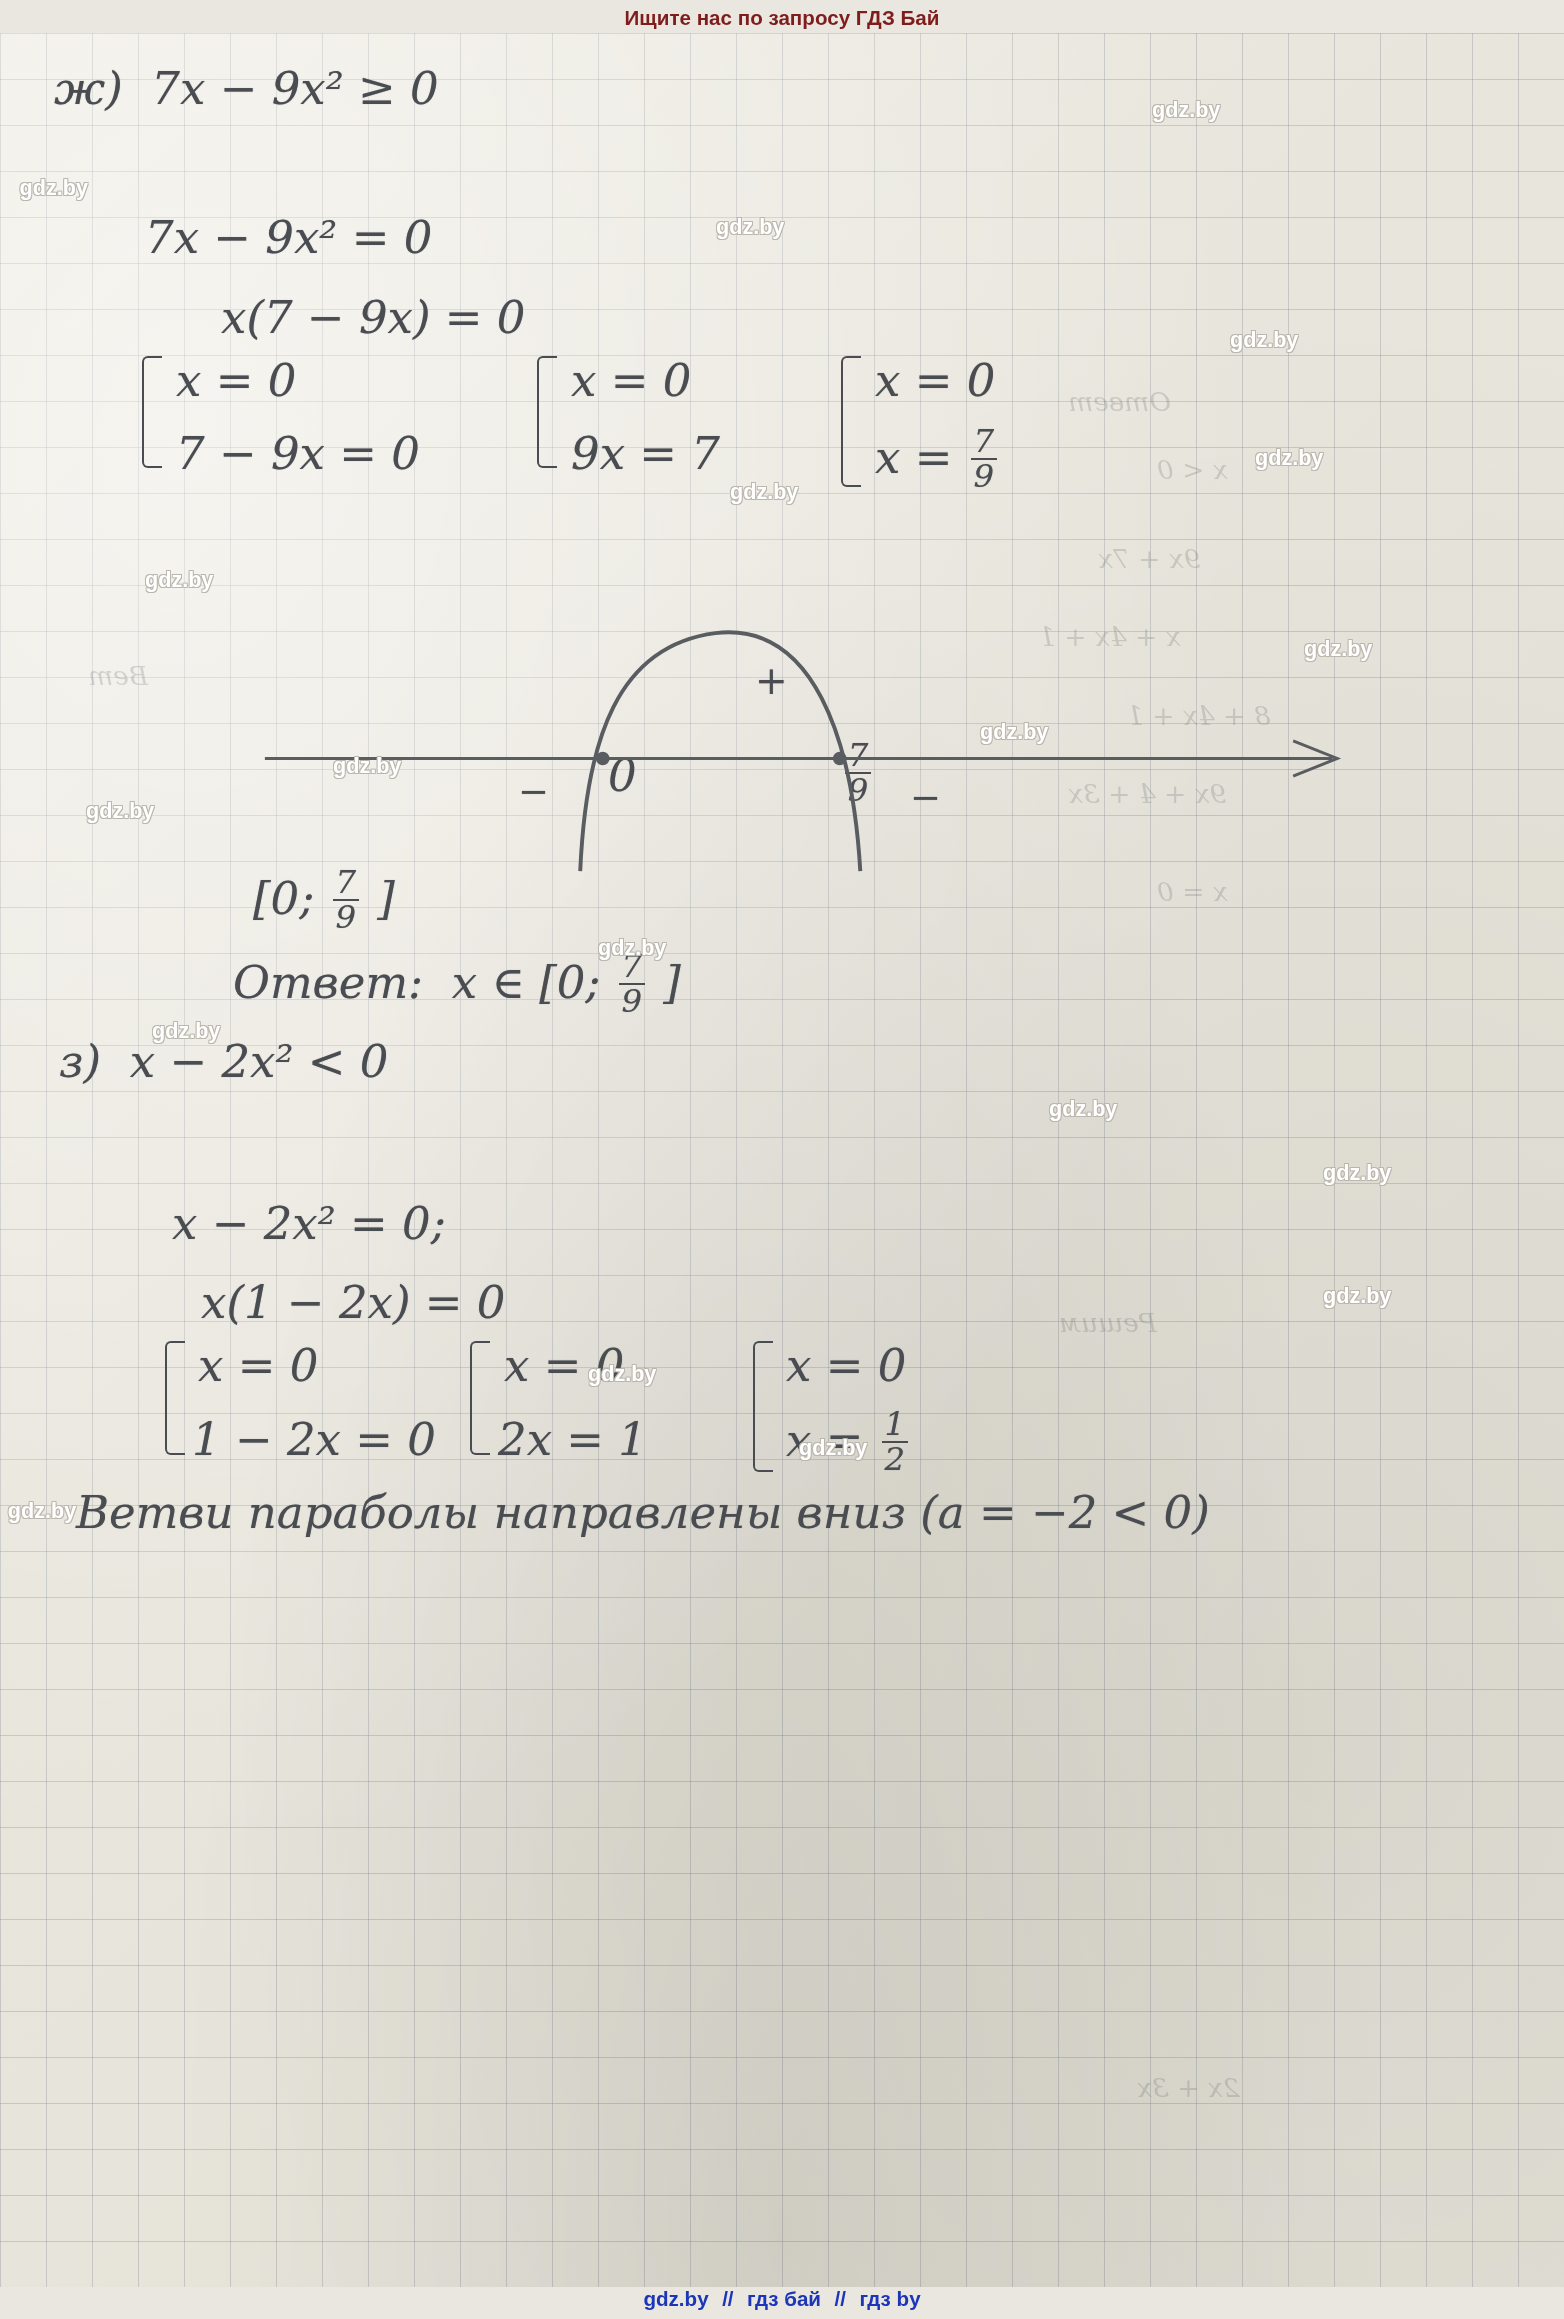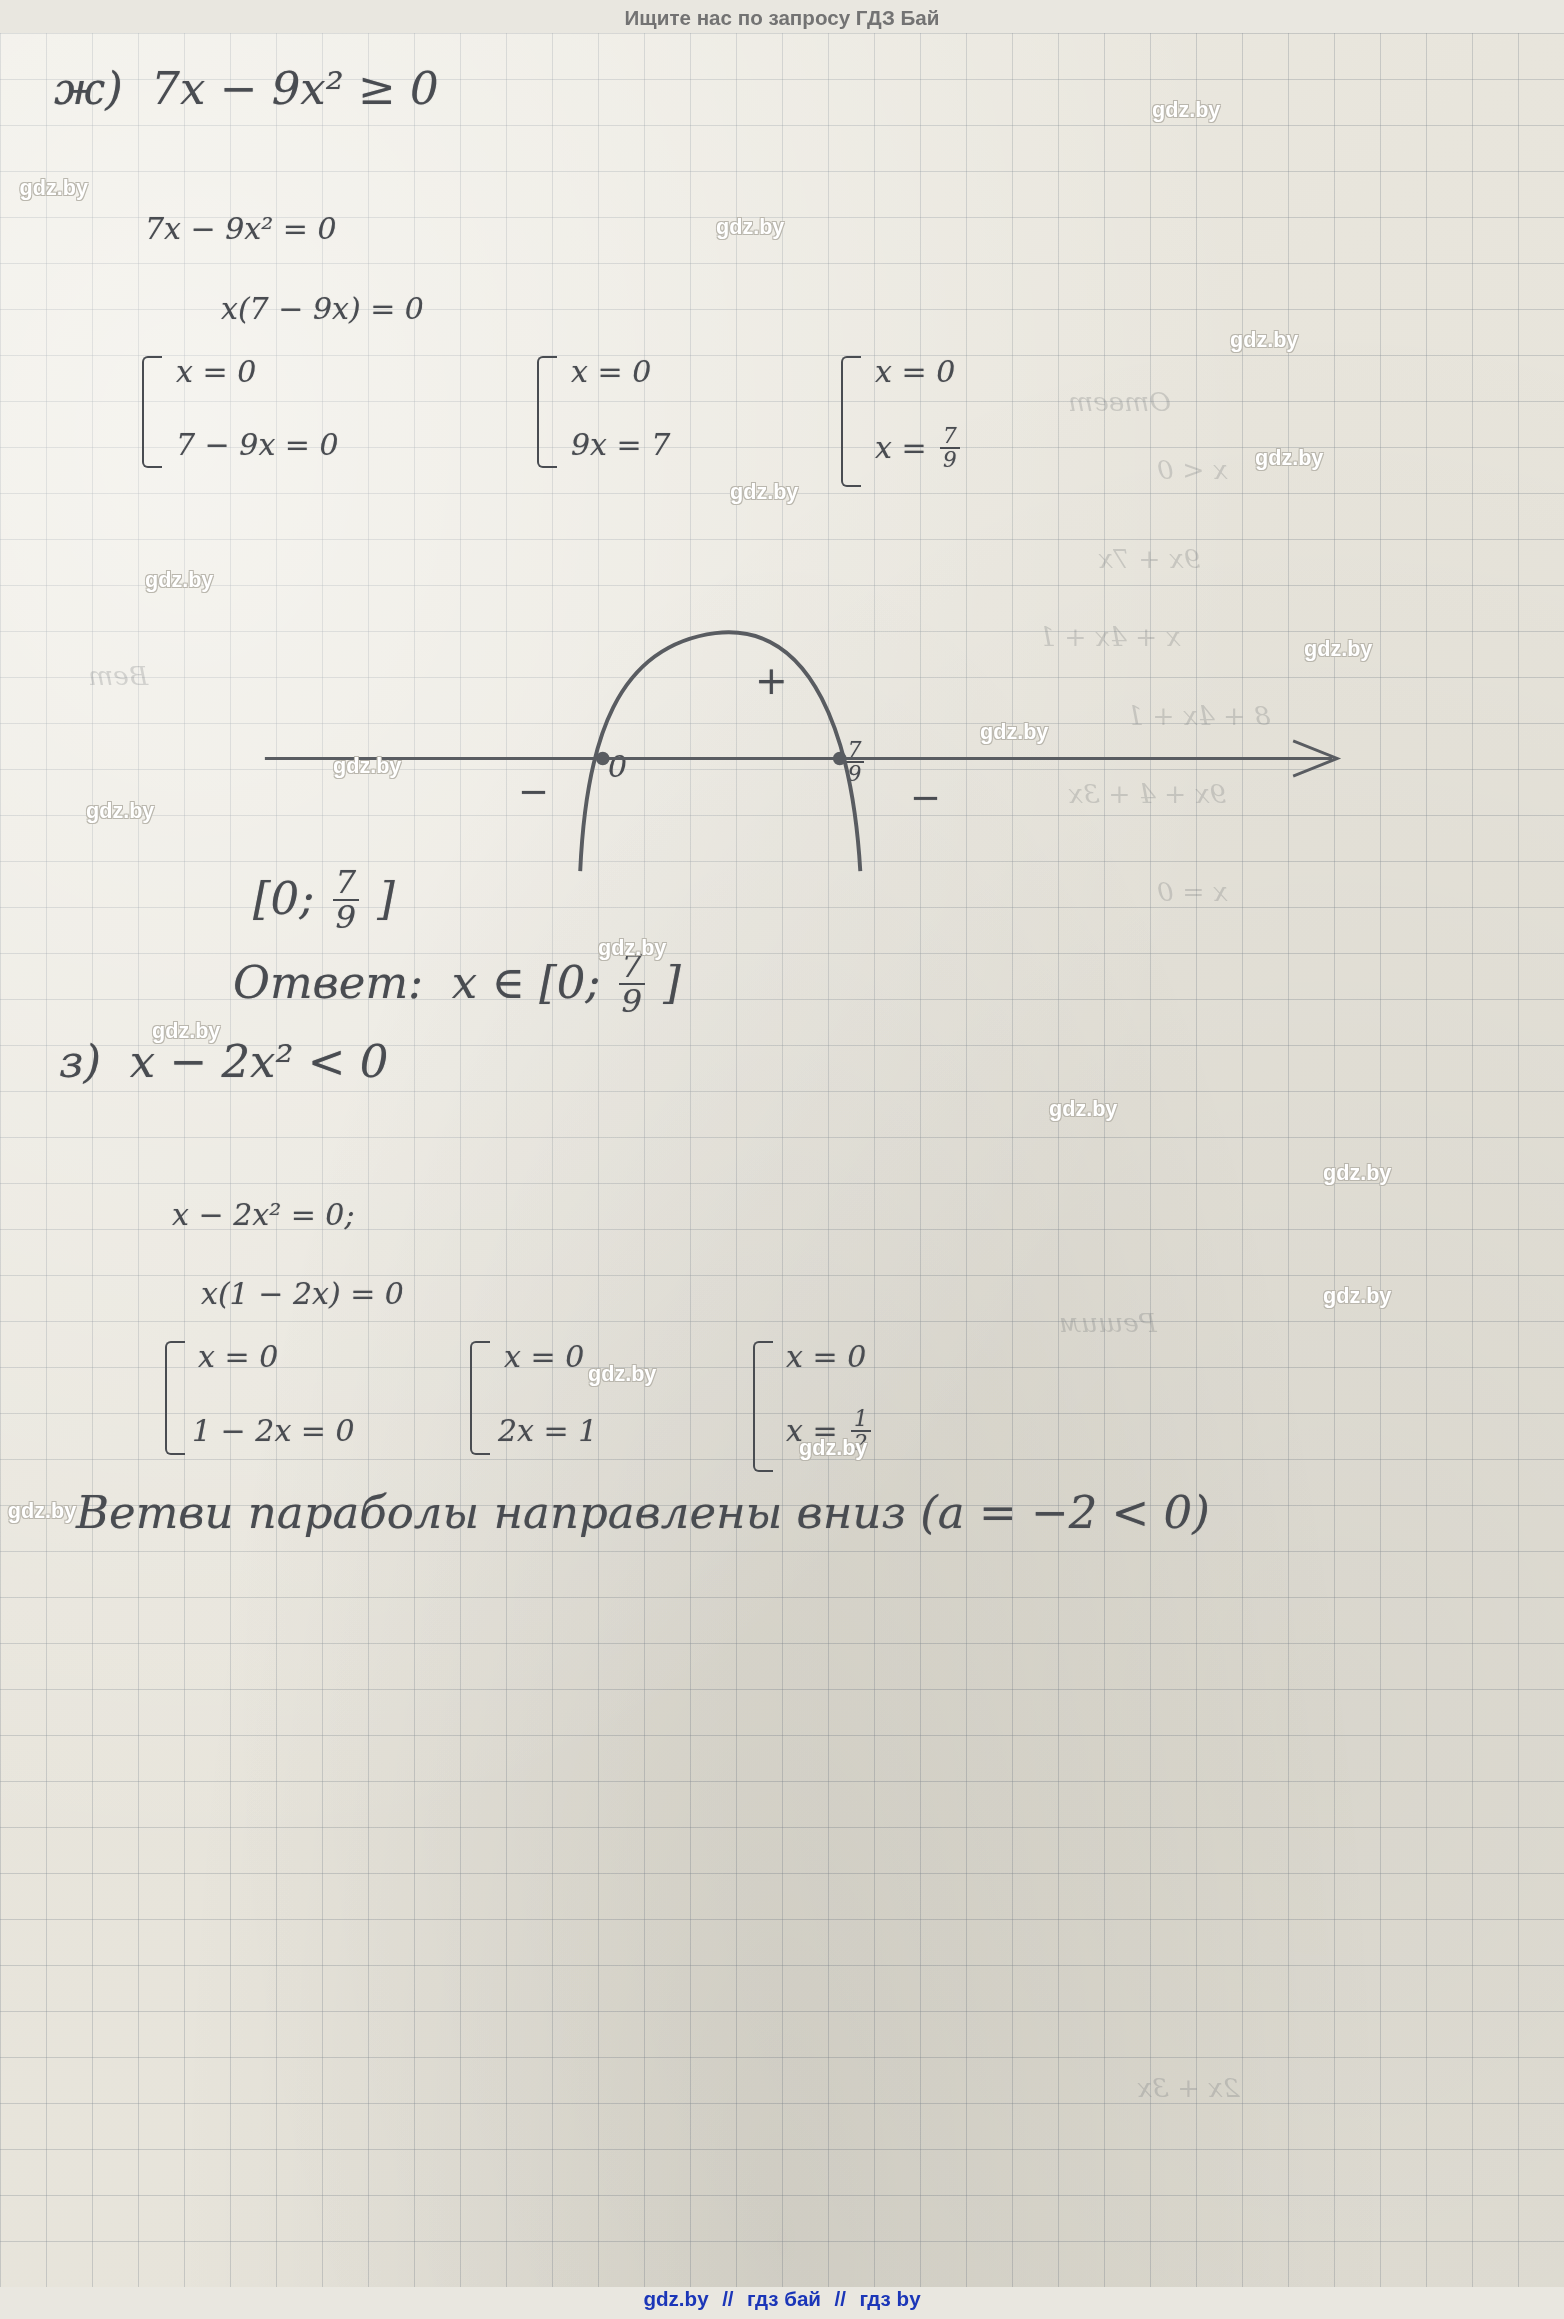--- a/index.html
+++ b/index.html
@@ -7,21 +7,21 @@
     width:1564px;height:2319px;
     background:#e9e7e0;
     font-family:"Liberation Sans", sans-serif;
     position:relative;
     overflow:hidden;
   }
   
   .banner{
     position:absolute;left:0;width:100%;
     text-align:center;
-    color:#737373;
+    color:#7f1d1d;
     font-weight:bold;
     font-size:20.6px;
     z-index:40;
   }
   .banner-top{top:5.9px;}
   .banner-bottom{bottom:7.8px;font-weight:bold;color:#1b36b8;}
   .banner-bottom span{margin:0 3.9px;}
 
   
   .sheet{
@@ -62,21 +62,21 @@
   .hw{
     position:absolute;
     color:#4a4d52;
     font-family:"DejaVu Serif", serif;
     font-style:italic;
     white-space:nowrap;
     z-index:10;
     text-shadow:0 0 1px rgba(70,72,78,.45);
   }
   .big{font-size:45px;}
-  .mid{font-size:30px;font-style:italic;}
+  .mid{font-size:45px;font-style:italic;}
 
   
   .frac{
     display:inline-block;
     text-align:center;
     vertical-align:middle;
     font-size:.72em;
     line-height:1.02;
     margin:0 3.9px;
     position:relative;

